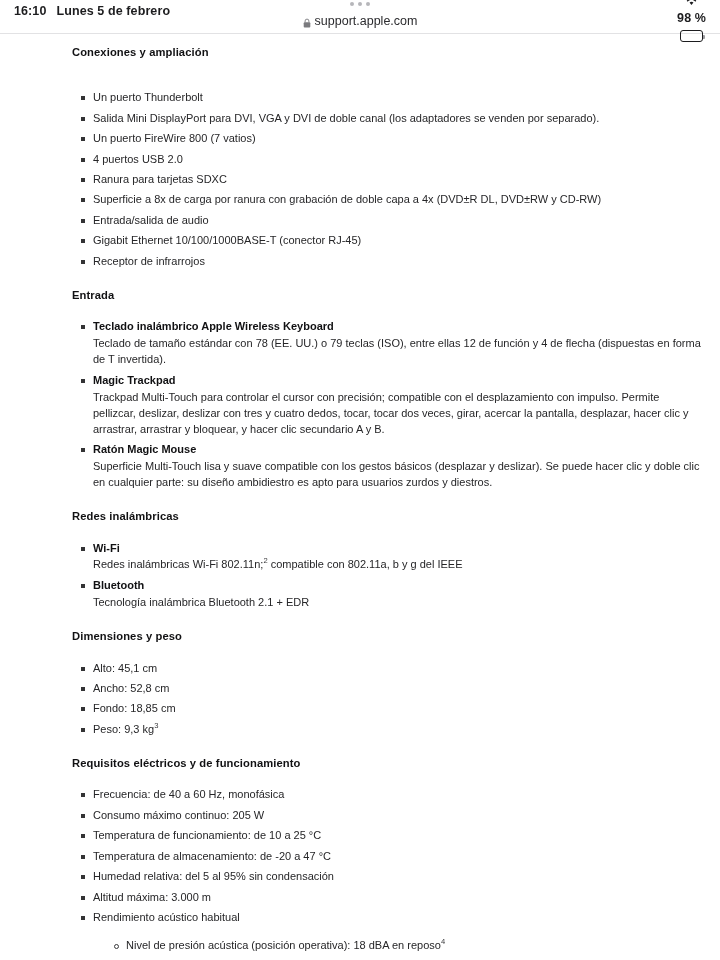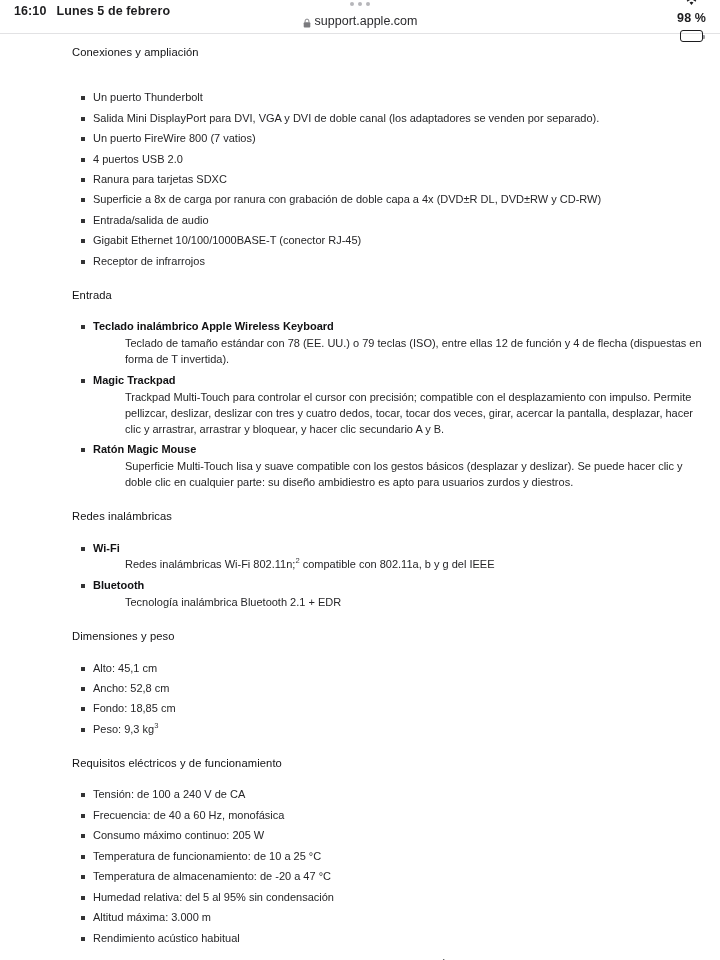--- a/index.html
+++ b/index.html
@@ -129,21 +129,21 @@
   }
   .doc {
     padding: 0 16px 0 72px;
     font-size: 11px;
     line-height: 1.45;
     color: #262628;
   }
 
   h3.sec {
     font-size: 11.2px;
-    font-weight: normal;
+    font-weight: bold;
     color: #111113;
     margin: 0;
     padding: 0;
     letter-spacing: 0.1px;
   }
 
   ul.bullets {
     list-style: none;
     margin: 0;
     padding: 0;
@@ -179,21 +179,20 @@
 
   li .term {
     font-weight: bold;
     color: #111113;
     display: block;
     margin-bottom: 1px;
   }
   li .desc {
     display: block;
     color: #262628;
-    margin-left: 32px;
   }
   sup {
     font-size: 7.6px;
     vertical-align: super;
     line-height: 0;
     color: #3a3a3c;
   }
 
   .sp-7 { height: 7px; }
   .sp-10 { height: 10px; }
@@ -312,21 +311,20 @@
       <li><span>Ancho: 52,8 cm</span><sup></sup></li>
       <li><span>Fondo: 18,85 cm</span><sup></sup></li>
       <li><span>Peso: 9,3 kg</span><sup>3</sup></li>
     </ul>
 
     <div class="sp-13"></div>
 
     <h3 class="sec">Requisitos eléctricos y de funcionamiento</h3>
     <div class="sp-16"></div>
     <ul class="bullets">
-      <li>Tensión: de 100 a 240 V de CA</li>
       <li>Frecuencia: de 40 a 60 Hz, monofásica</li>
       <li>Consumo máximo continuo: 205 W</li>
       <li>Temperatura de funcionamiento: de 10 a 25 °C</li>
       <li>Temperatura de almacenamiento: de -20 a 47 °C</li>
       <li>Humedad relativa: del 5 al 95% sin condensación</li>
       <li>Altitud máxima: 3.000 m</li>
       <li>Rendimiento acústico habitual</li>
     </ul>
     <div class="sp-7"></div>
     <ul class="bullets sub">

